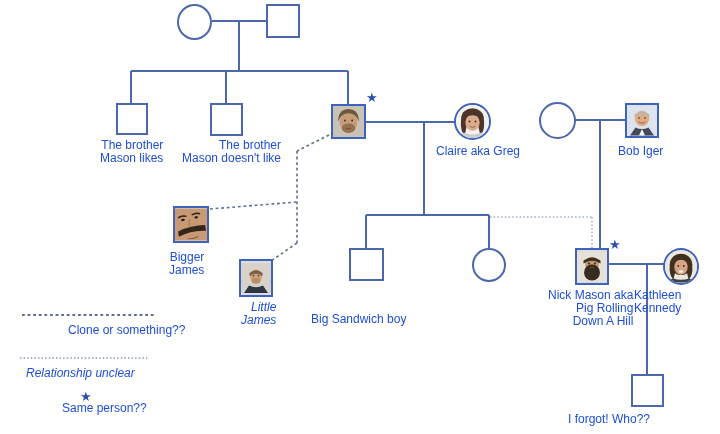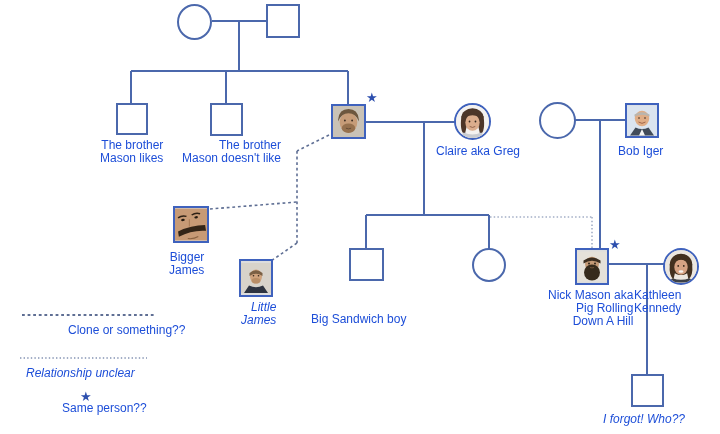--- a/index.html
+++ b/index.html
@@ -172,20 +172,20 @@
   <div class="label" style="left:169px;top:251px;">Bigger
 James</div>
   <div class="label" style="left:241px;top:301px;font-style:italic;">Little
 James</div>
   <div class="label" style="left:311px;top:292px;margin-top:21px;">Big Sandwich boy</div>
   <div class="label" style="left:548px;top:289px;">Nick Mason aka
 Pig Rolling
 Down A Hill</div>
   <div class="label" style="left:634px;top:289px;">Kathleen
 Kennedy</div>
-  <div class="label" style="left:603px;top:413px;font-style:italic;">I forgot! Who??</div>
+  <div class="label" style="left:568px;top:413px;">I forgot! Who??</div>
 
   <div class="label" style="left:20px;top:324px;margin-left:48px;">Clone or something??</div>
   <div class="label" style="left:26px;top:367px;font-style:italic;">Relationship unclear</div>
   <span class="star" style="left:80px;top:390px;">★</span>
   <div class="label" style="left:42px;top:402px;margin-left:20px;">Same person??</div>
 
 </div>
 
 </body></html>

